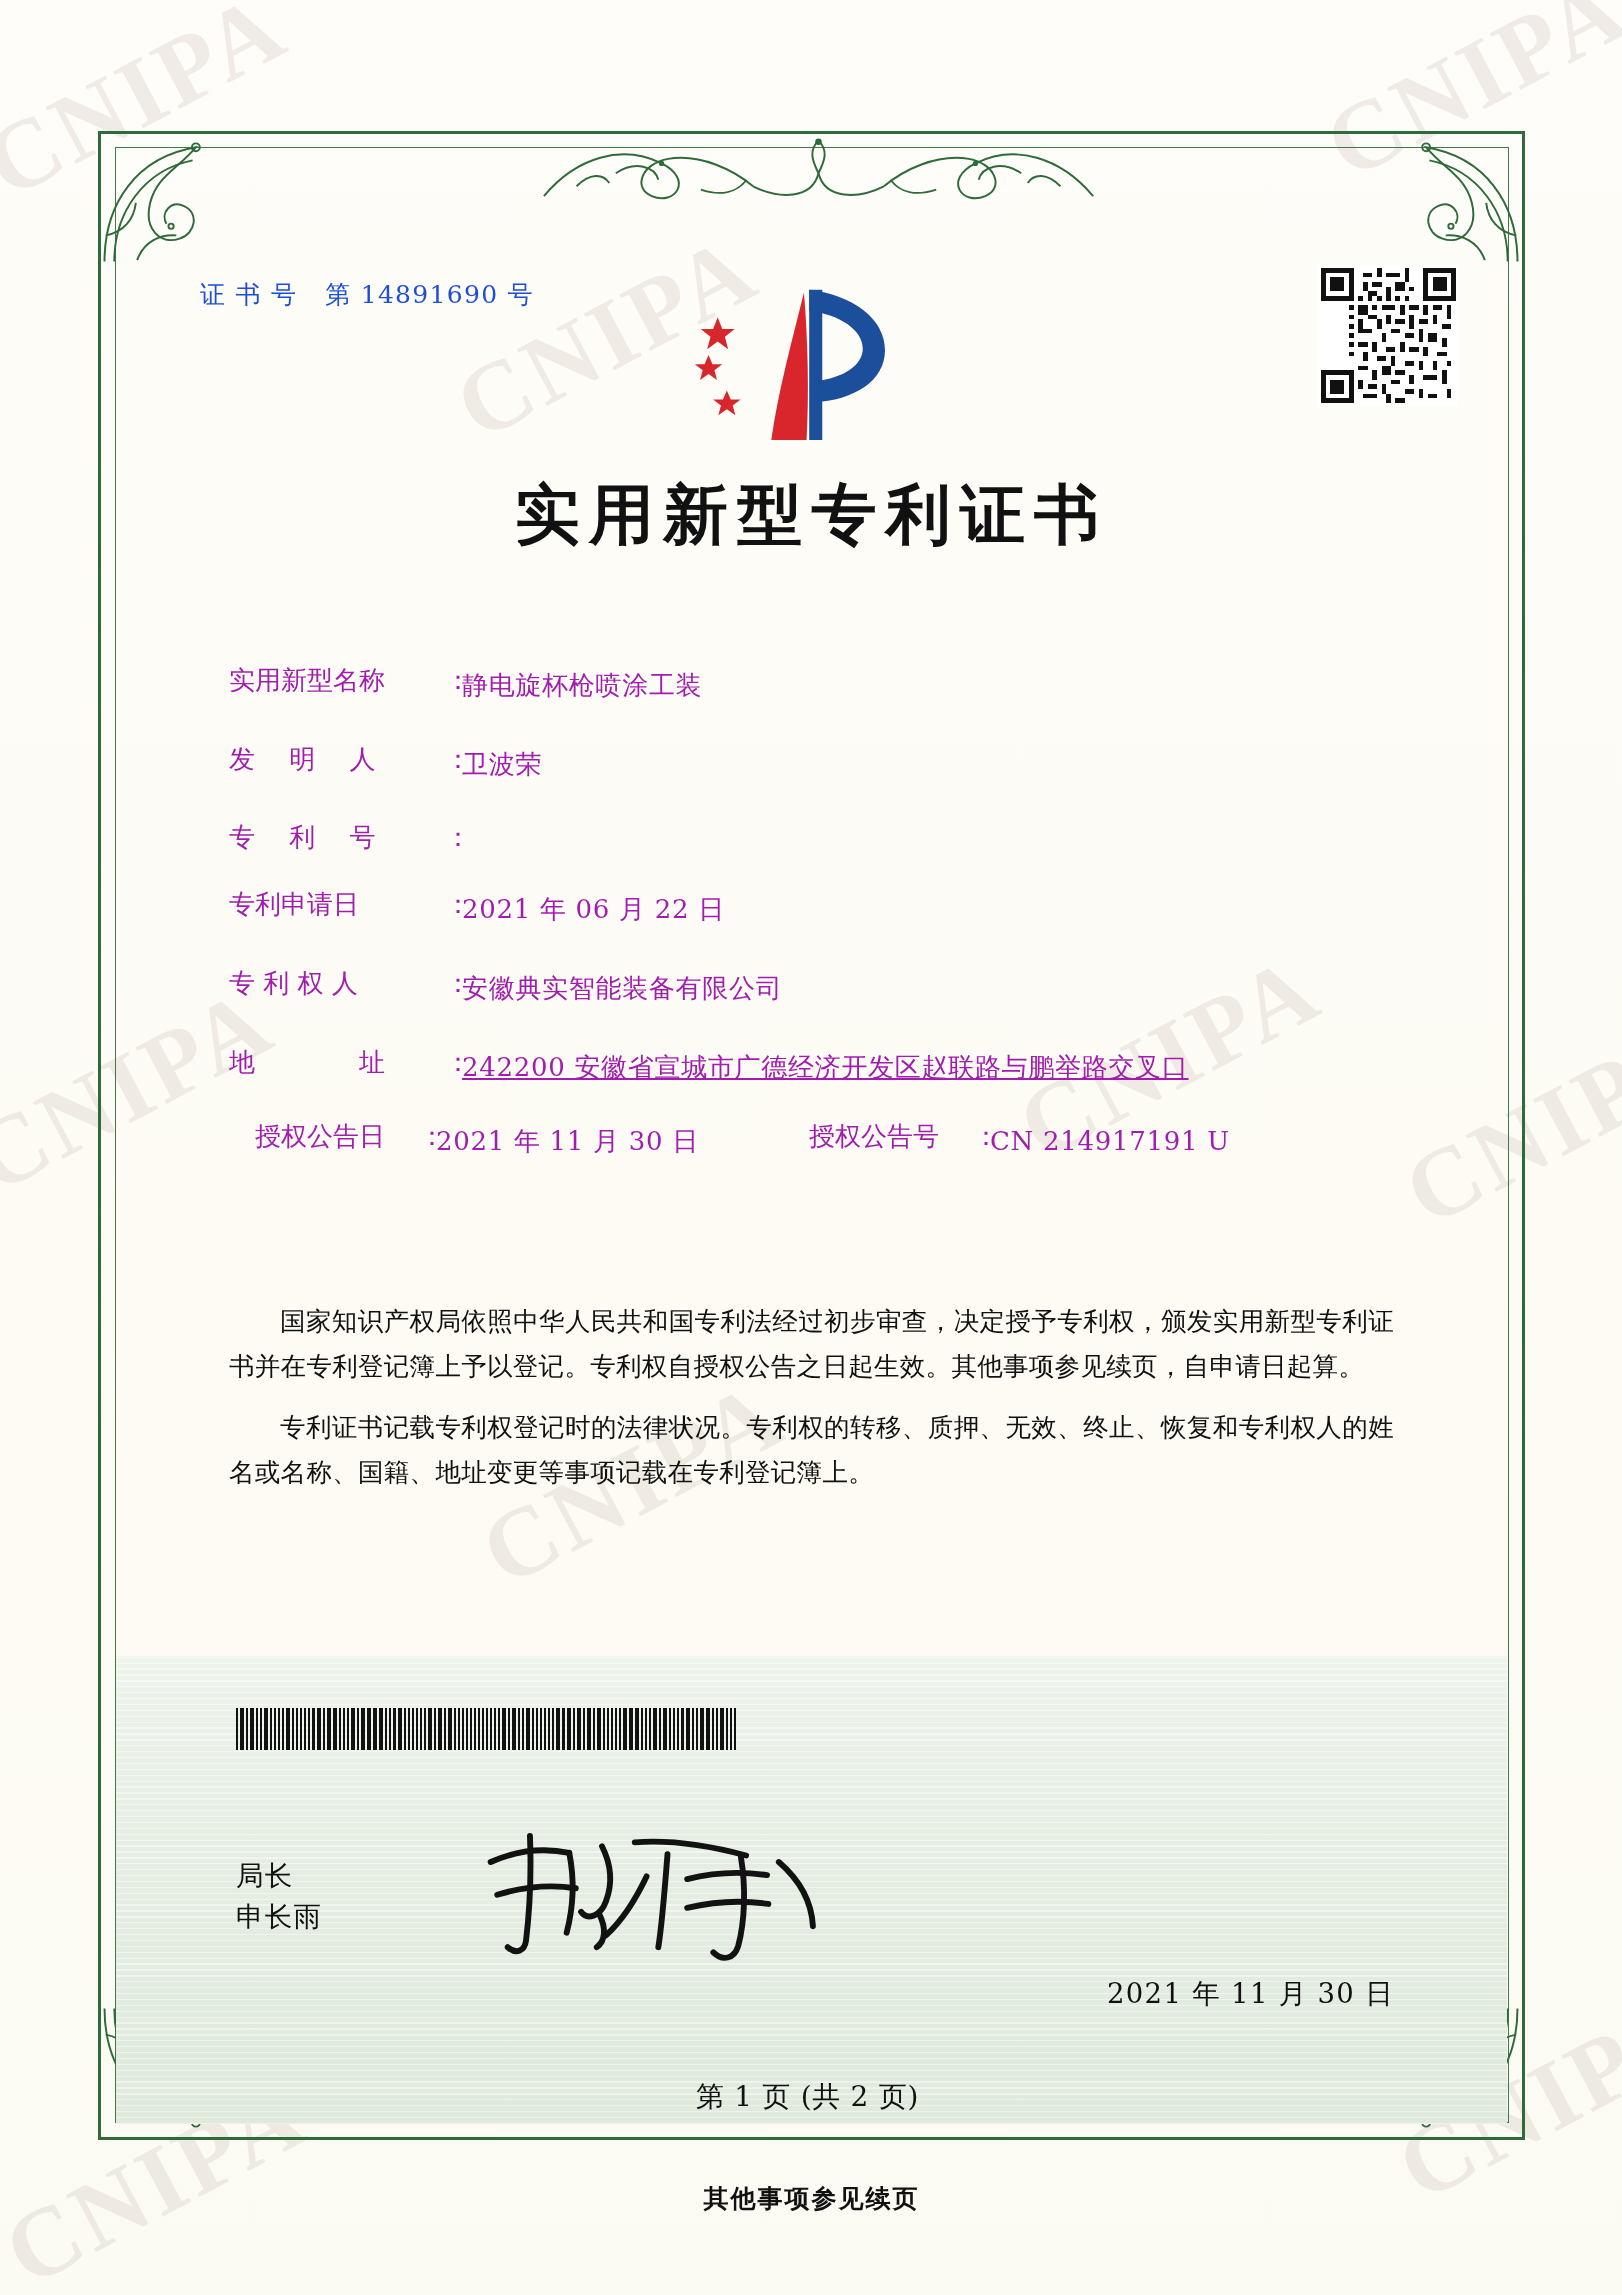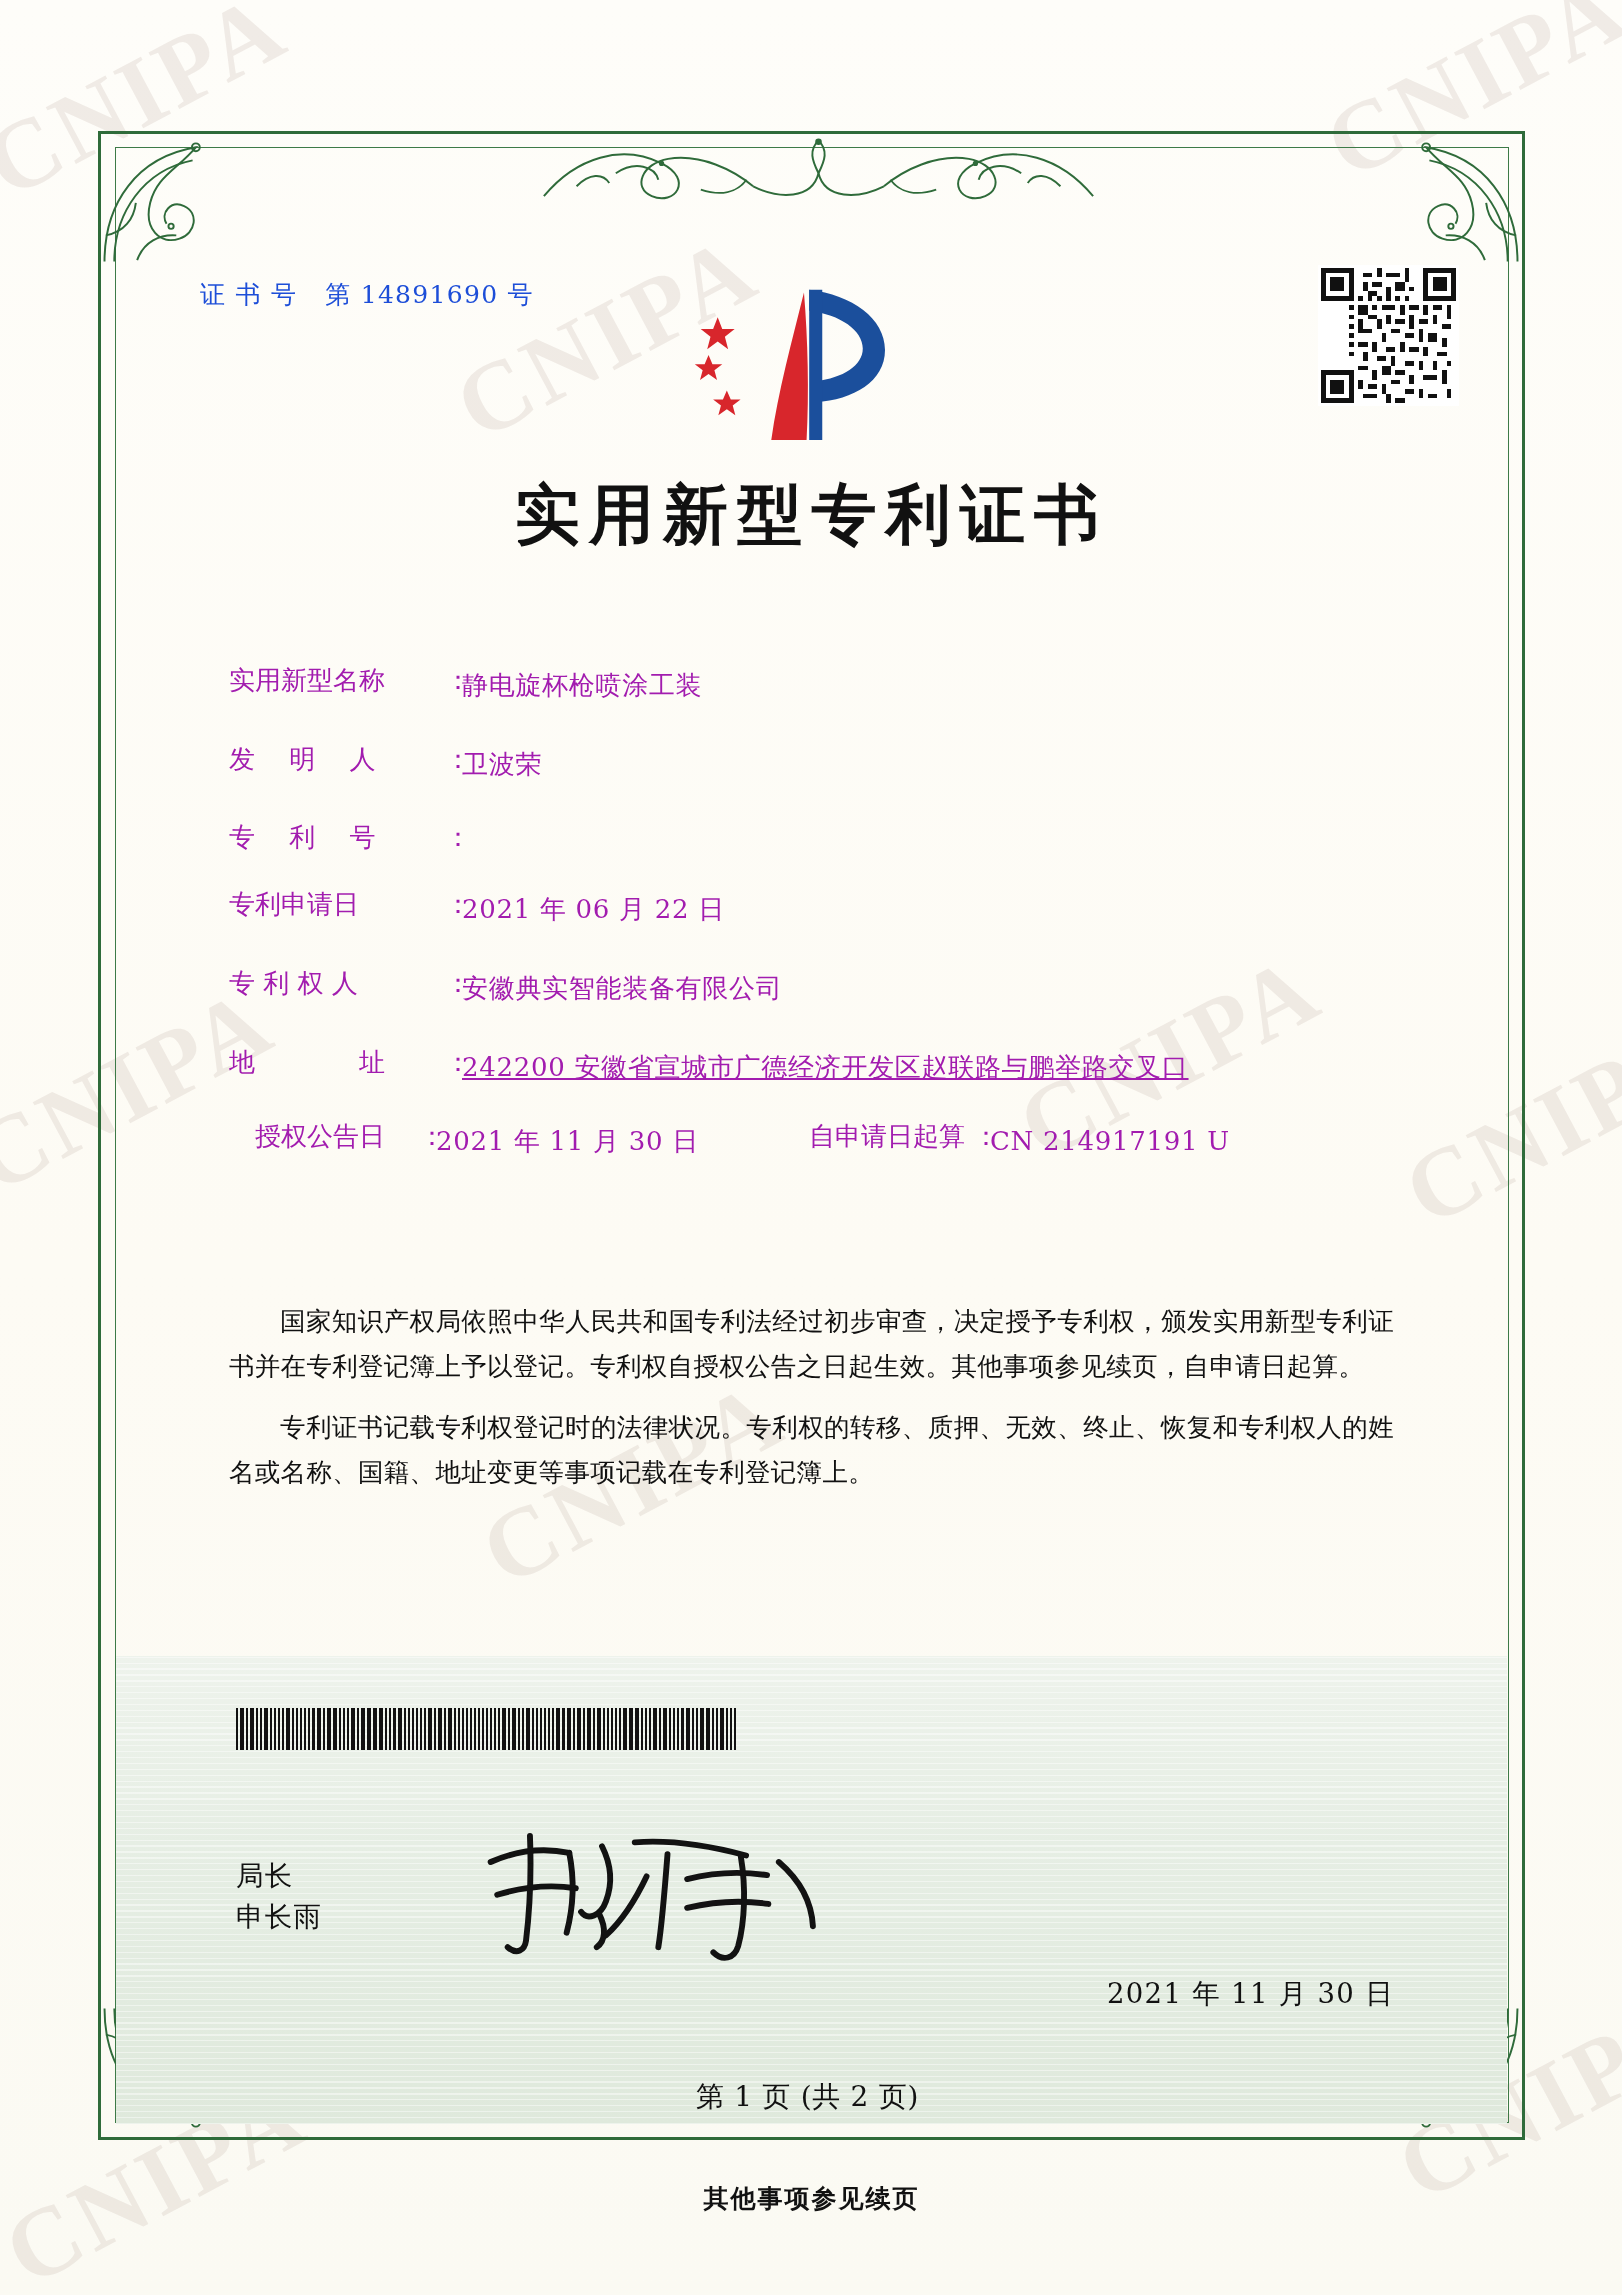--- a/index.html
+++ b/index.html
@@ -513,21 +513,21 @@
   </div>
 
   <div class="row-inline">
     <div class="inline-group">
       <div class="field-label" style="width:164px;flex:0 0 164px;margin-left:26px;">授权公告日</div>
       <div style="width:17px;flex:0 0 17px;">：</div>
       <div class="field-value" style="width:301px;flex:0 0 301px;">2021 年 11 月 30 日</div>
     </div>
     <div class="gap-col"></div>
     <div class="inline-group second">
-      <div class="field-label" style="width:164px;flex:0 0 164px;">自申请日起算</div>
+      <div class="field-label" style="width:164px;flex:0 0 164px;">授权公告号</div>
       <div style="width:17px;flex:0 0 17px;">：</div>
       <div class="field-value">CN 214917191 U</div>
     </div>
   </div>
 </div>
 
 <div class="paragraphs">
   <p>国家知识产权局依照中华人民共和国专利法经过初步审查，决定授予专利权，颁发实用新型专利证书并在专利登记簿上予以登记。专利权自授权公告之日起生效。其他事项参见续页，自申请日起算。</p>
   <p>专利证书记载专利权登记时的法律状况。专利权的转移、质押、无效、终止、恢复和专利权人的姓名或名称、国籍、地址变更等事项记载在专利登记簿上。</p>
 </div>

